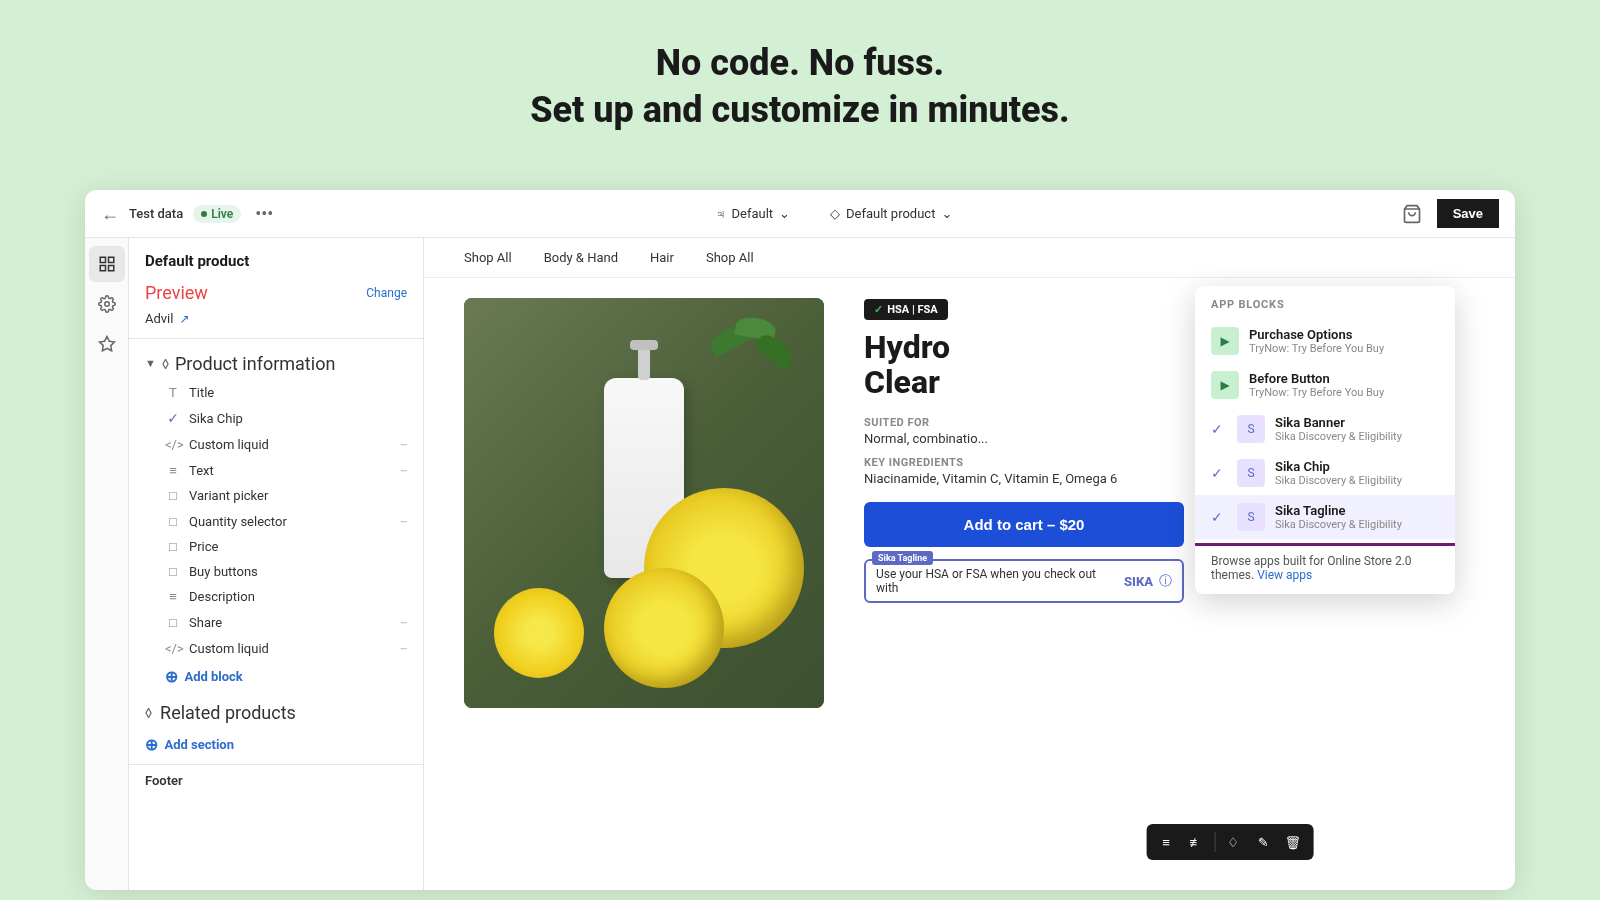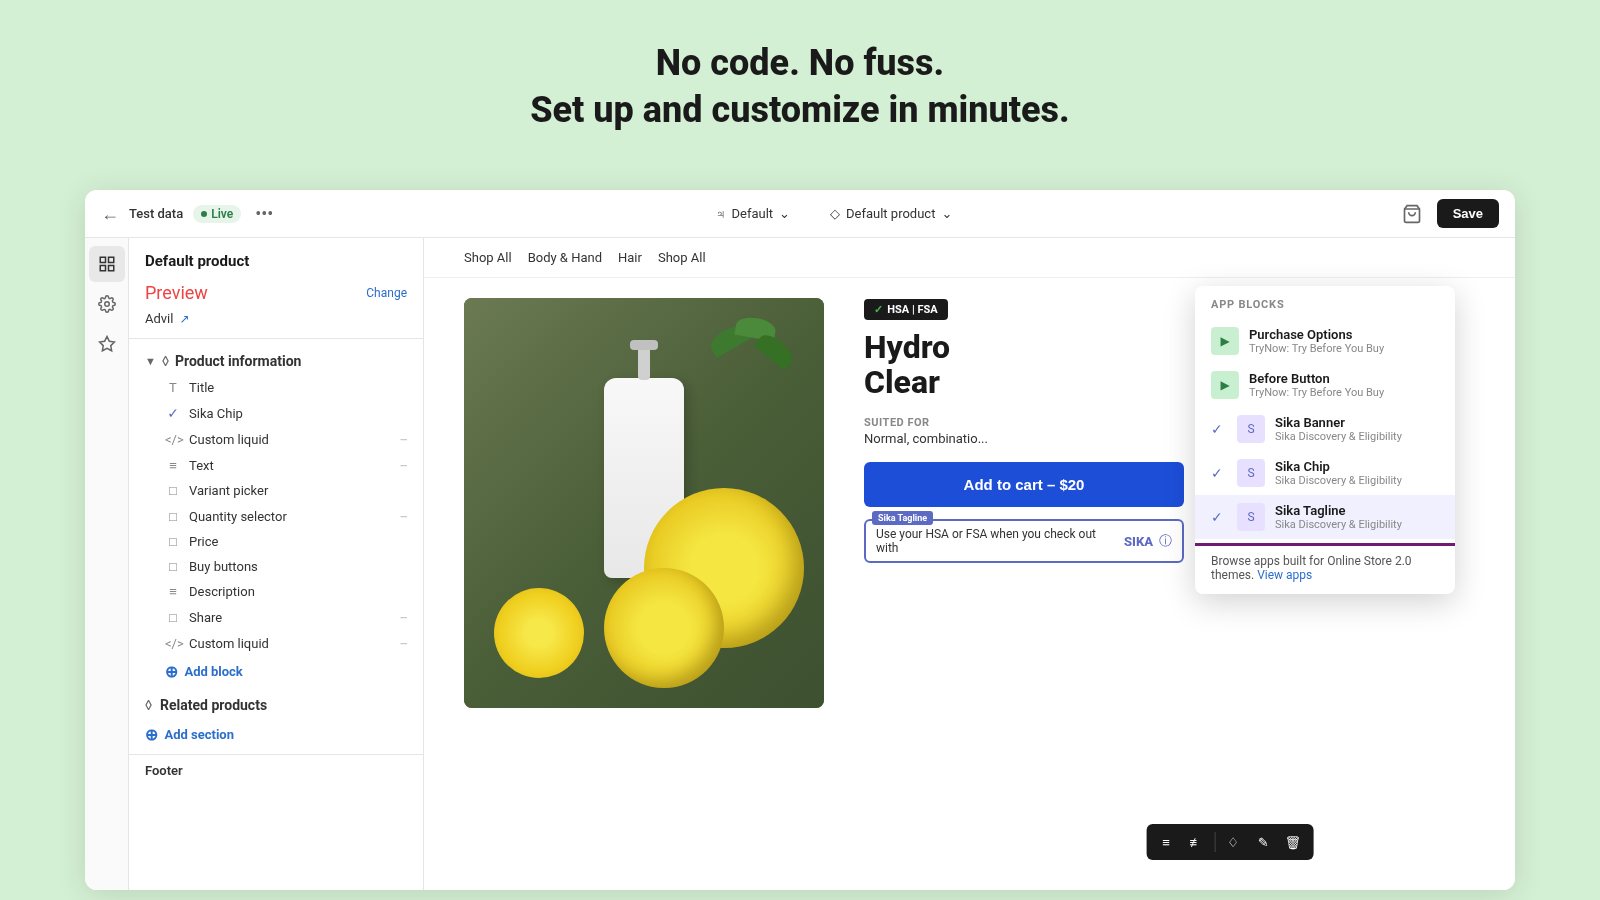--- a/index.html
+++ b/index.html
@@ -106,21 +106,21 @@
     }
     .topbar-right {
       display: flex;
       align-items: center;
       gap: 8px;
     }
     .save-btn {
       background: #1a1a1a;
       color: #fff;
       border: none;
-      border-radius: 6px;
+      border-radius: 0;
       padding: 7px 16px;
       font-size: 13px;
       font-weight: 600;
       cursor: pointer;
     }
     .cart-icon-btn {
       width: 34px;
       height: 34px;
       display: flex;
       align-items: center;
@@ -228,23 +228,23 @@
     }
     .tree-chevron {
       color: #666;
       font-size: 11px;
     }
     .tree-hex-icon {
       font-size: 14px;
       color: #666;
     }
     .tree-section-label {
-      font-size: 14px;
+      font-size: 18px;
       color: #333;
-      font-weight: 700;
+      font-weight: 400;
       text-align: right;
     }
 
     .tree-item {
       display: flex;
       align-items: center;
       padding: 5px 16px 5px 36px;
       cursor: pointer;
       gap: 8px;
       position: relative;
@@ -329,21 +329,21 @@
       overflow: hidden;
       position: relative;
     }
 
     
     .store-nav {
       background: #fff;
       padding: 12px 40px;
       display: flex;
       align-items: flex-start;
-      gap: 16px;
+      gap: 32px;
       border-bottom: 1px solid #eee;
     }
     .store-nav-item {
       font-size: 13px;
       color: #333;
       cursor: pointer;
     }
 
     
     .product-area {
@@ -856,20 +856,24 @@
             <div class="product-title">
               Hydro<br>Clear
             </div>
 
             <div class="suited-section">
               <div class="info-label">SUITED FOR</div>
               <div class="info-value">Normal, combinatio...</div>
             </div>
 
 
+            <div class="suited-section">
+              <div class="info-label">KEY INGREDIENTS</div>
+              <div class="info-value">Niacinamide, Vitamin C, Vitamin E, Omega 6</div>
+            </div>
 
             <button class="add-to-cart-btn">Add to cart – $20</button>
 
             <div class="sika-tagline-container">
               <span class="sika-tagline-badge">Sika Tagline</span>
               <span class="sika-tagline-text">Use your HSA or FSA when you check out with</span>
               <span class="sika-logo">SIKA</span>
               <span class="info-circle">ⓘ</span>
             </div>
 

